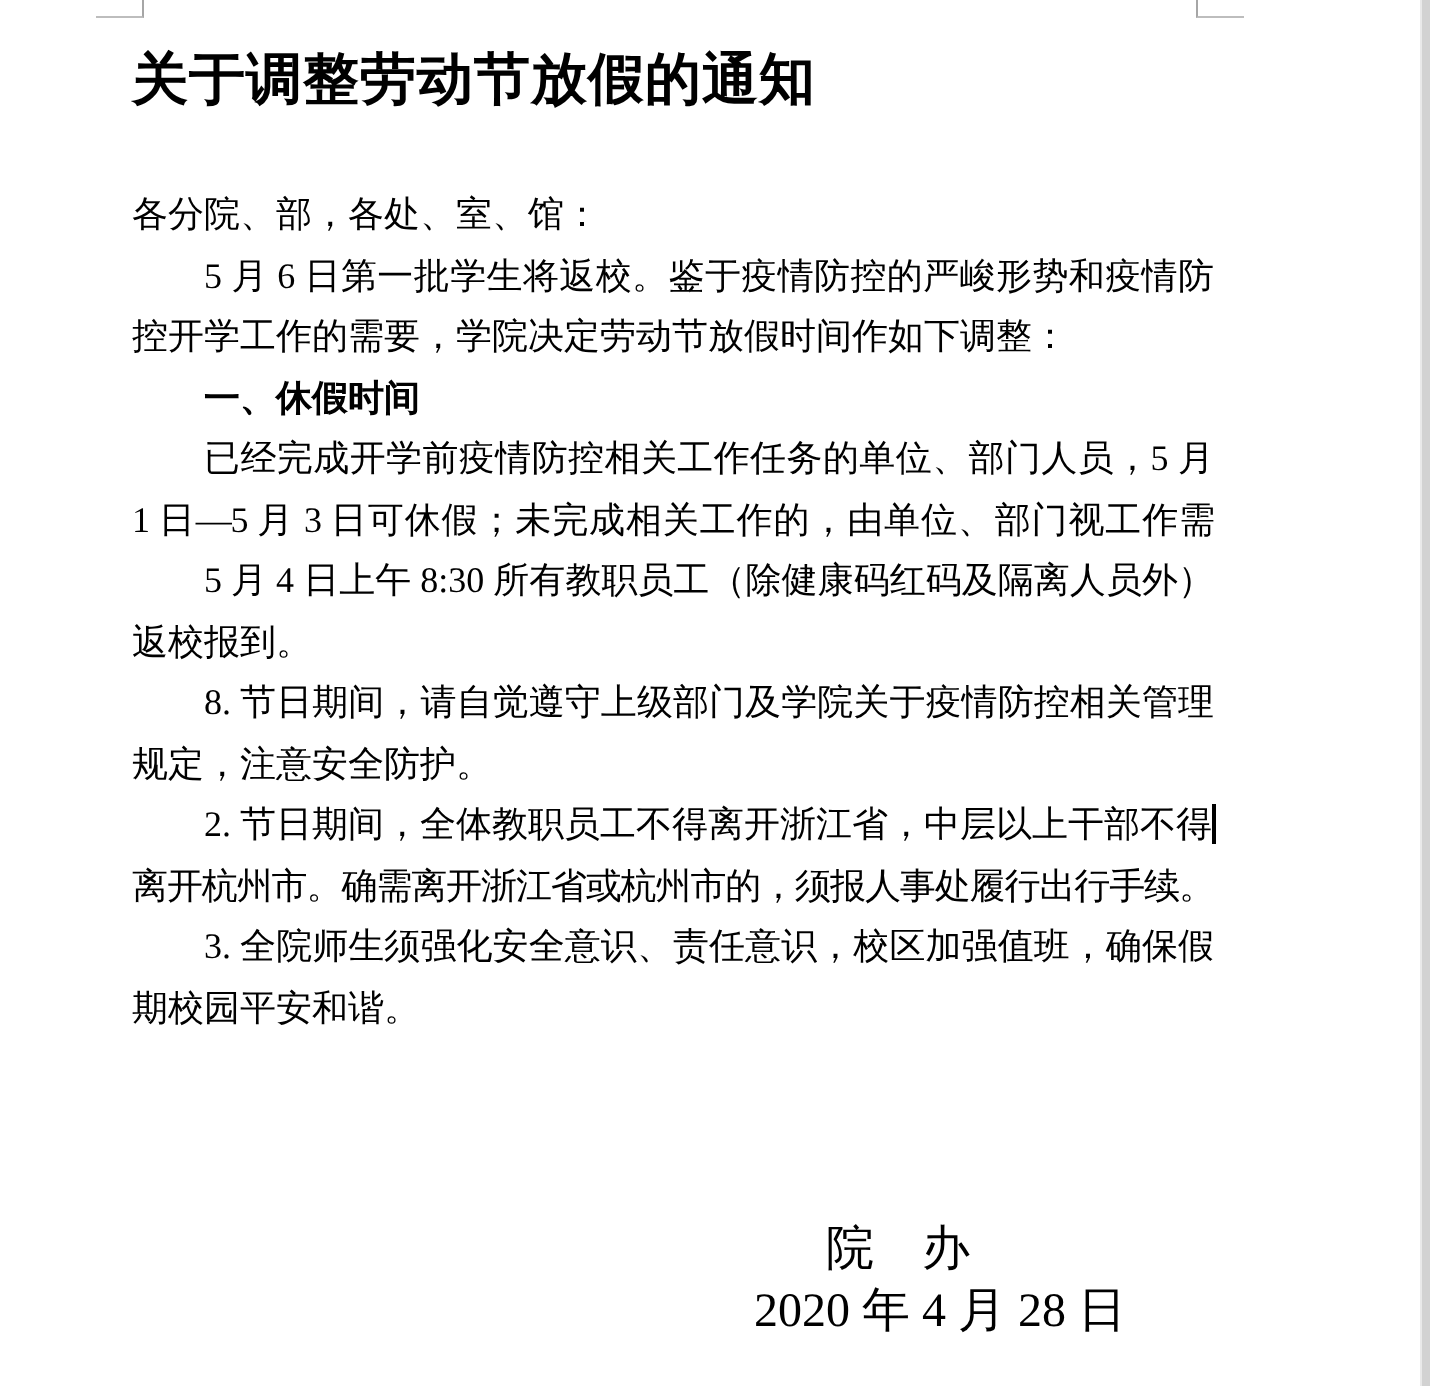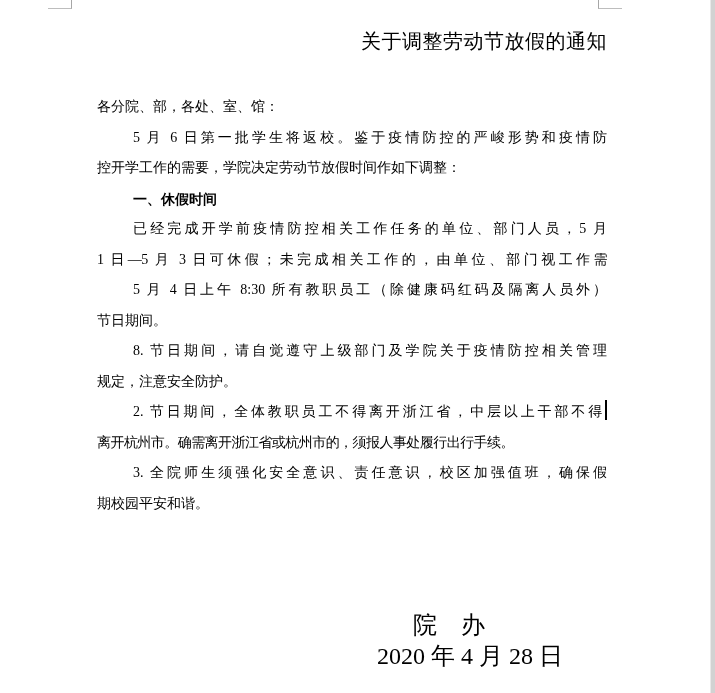--- a/index.html
+++ b/index.html
@@ -46,41 +46,40 @@
     top: 0;
     width: 541px;
     height: 693px;
   }
 
   .title {
     position: absolute;
     top: 24px;
     left: 0;
     width: 541px;
-    text-align: right;
-    font-size: 20px;
-    font-weight: normal;
+    text-align: left;
+    font-size: 28px;
+    font-weight: bold;
     line-height: 34px;
     letter-spacing: 0.5px;
     white-space: nowrap;
   }
 
   .lines {
     position: absolute;
     top: 92px;
     left: 0;
     width: 541px;
   }
 
   .line {
     height: 30.5px;
     line-height: 30.5px;
-    font-size: 14px;
+    font-size: 18px;
     white-space: nowrap;
-    margin-left: 31px;
   }
   .line.indent  { text-indent: 36px; }
   .line.justify { text-align: justify; text-align-last: justify; }
   .line.tight   { letter-spacing: -0.55px; }
   .line.heading {
     font-family: "Liberation Sans", "DejaVu Sans", sans-serif;
     font-weight: bold;
   }
 
   .caret {
@@ -117,21 +116,21 @@
   <div class="title">关于调整劳动节放假的通知</div>
 
   <div class="lines">
       <div class="line"><span>各分院、部，各处、室、馆：</span></div>
       <div class="line indent justify"><span>5 月 6 日第一批学生将返校。鉴于疫情防控的严峻形势和疫情防</span></div>
       <div class="line"><span>控开学工作的需要，学院决定劳动节放假时间作如下调整：</span></div>
       <div class="line heading indent"><span>一、休假时间</span></div>
       <div class="line indent justify"><span>已经完成开学前疫情防控相关工作任务的单位、部门人员，5 月</span></div>
       <div class="line justify tight"><span>1 日—5 月 3 日可休假；未完成相关工作的，由单位、部门视工作需</span></div>
       <div class="line indent justify"><span>5 月 4 日上午 8:30 所有教职员工（除健康码红码及隔离人员外）</span></div>
-      <div class="line"><span>节日期间。</span></div>
+      <div class="line"><span>返校报到。</span></div>
       <div class="line indent justify"><span>8. 节日期间，请自觉遵守上级部门及学院关于疫情防控相关管理</span></div>
       <div class="line"><span>规定，注意安全防护。</span></div>
       <div class="line indent justify"><span>2. 节日期间，全体教职员工不得离开浙江省，中层以上干部不得</span><span class="caret"></span></div>
       <div class="line tight"><span>离开杭州市。确需离开浙江省或杭州市的，须报人事处履行出行手续。</span></div>
       <div class="line indent justify"><span>3. 全院师生须强化安全意识、责任意识，校区加强值班，确保假</span></div>
       <div class="line"><span>期校园平安和谐。</span></div>
     </div>
 
   <div class="signature">
     <div class="sig-line sig-name">院　办</div>

